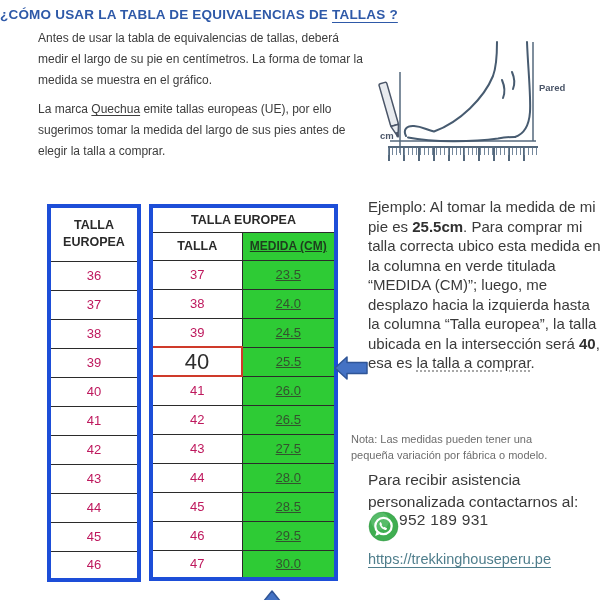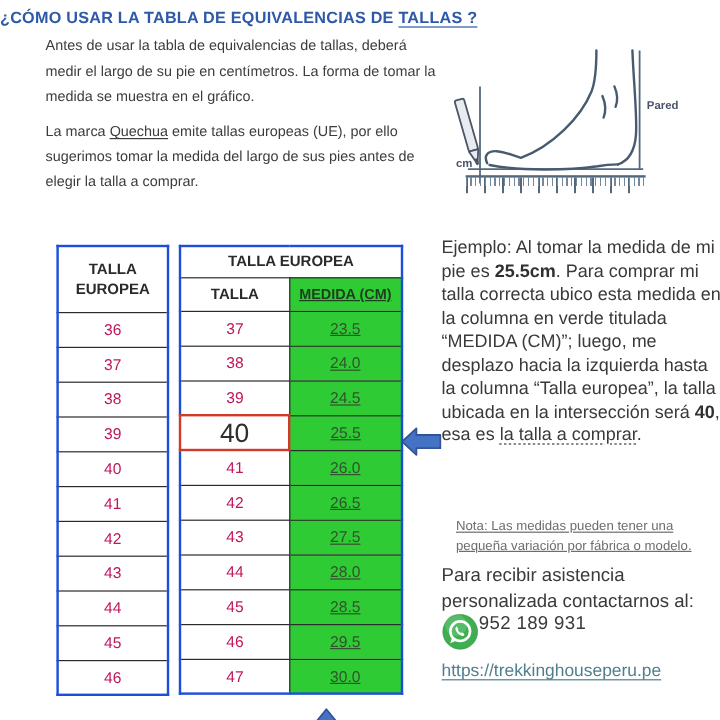--- a/index.html
+++ b/index.html
@@ -29,39 +29,39 @@
       repeating-linear-gradient(to right, #54687c 0, #54687c 2px, transparent 2px, transparent 15px);
     background-size:100% 7px, 100% 15px;
     background-repeat:no-repeat, no-repeat;
   }
   
   .tables { position:absolute; left:47px; top:204px; }
   table { border-collapse:collapse; table-layout:fixed; }
   .t-left  { position:absolute; left:0;   top:0; width:94px; }
   .t-right { position:absolute; left:102px; top:0; width:185px; }
   th, td { border:1.5px solid #2b2b2b; text-align:center; vertical-align:middle; padding:0; }
-  table { border:2px solid #1d4ed8; }
+  table { border:4px solid #1d4ed8; }
   th { font-size:12.5px; font-weight:bold; color:#2a2a2a; }
   td { height:29px; font-size:13px; color:#be185d; }
   .t-left th { height:55px; line-height:17px; }
   .t-right .h1 th { height:26px; }
   .t-right .h2 th { height:28px; }
   .t-right col.c1 { width:91px; }
   .t-right col.c2 { width:94px; }
   .green { background:var(--green); color:#33522e;text-decoration:underline; }
   th.green { color:#1e3d1e; font-size:12px; }
   td.hl { border:2.5px solid var(--red); font-size:22px; color:#2e2e2e; }
   
   .arrow-left { position:absolute; left:334px; top:353px; width:34px; height:30px; }
   .arrow-up   { position:absolute; left:254px; top:590px; width:36px; height:10px; overflow:hidden; }
   
   .example { position:absolute; left:368px; top:197px; width:233px; font-size:15px; line-height:19.5px; color:#3a3a3a; }
   .example b { font-weight:bold; color:#303030; }
   .u-dotted { text-decoration:underline dotted; text-decoration-color:#8a8a8a; text-underline-offset:3px; }
-  .note { position:absolute; left:380px; top:432px; width:218px; font-size:11px; line-height:15.5px; color:#6d6d6d;text-decoration:underline; }
+  .note { position:absolute; left:351px; top:432px; width:218px; font-size:11px; line-height:15.5px; color:#6d6d6d; }
   .contact-text { position:absolute; left:368px; top:469px; width:240px; font-size:15.5px; line-height:22px; color:#3a3a3a; }
   .whatsapp-row { position:absolute; left:368px; top:511px; display:flex; gap:0; }
   .phone { font-size:15.5px; color:#3a3a3a; letter-spacing:.3px; }
   .site-link { position:absolute; left:368px; top:551px; font-size:14.5px; color:var(--link); text-decoration:underline; text-underline-offset:3px; }
 </style>
 </head>
 <body>
 
 <div class="page">
 

